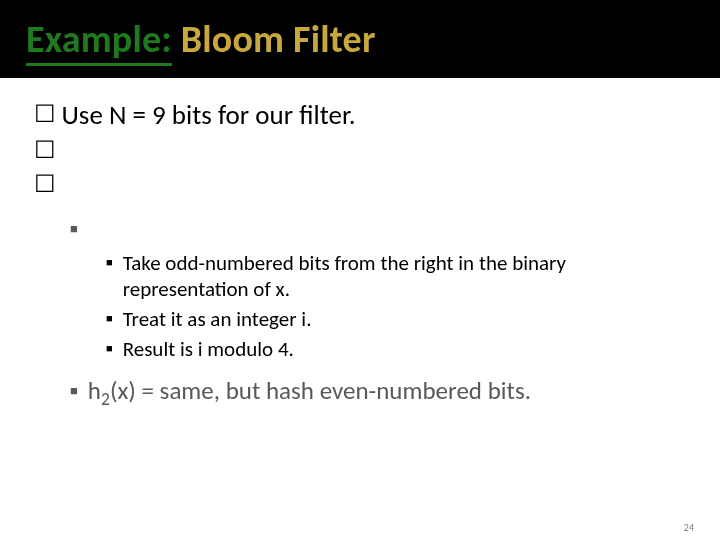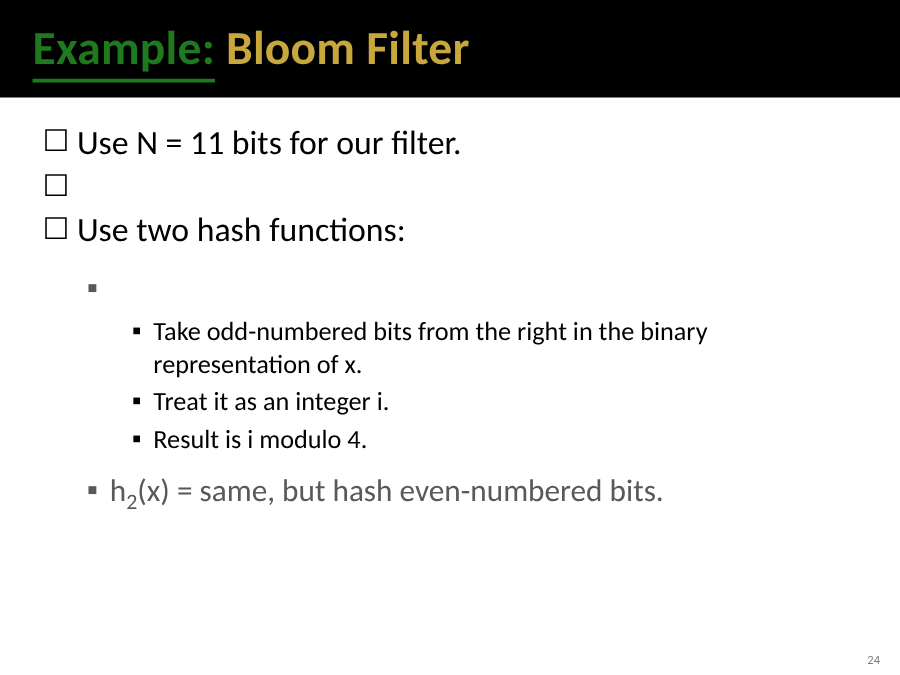--- a/index.html
+++ b/index.html
@@ -90,51 +90,50 @@
   .lvl3 .text { line-height: 26px; }
 
   .subscript {
     font-size: 0.7em;
     vertical-align: sub;
     line-height: 0;
   }
 
   .page-num {
     position: absolute;
-    right: 16px;
+    right: 26px;
     bottom: 6px;
     font-size: 10px;
     color: #7a7a7a;
   }
 </style>
 </head>
 <body>
 
 <div class="slide">
 
   <div class="title-bar">
     <div class="title-text">
       <span class="part1">Example:</span><span class="part2"> Bloom Filter</span>
     </div>
   </div>
 
   <div class="content">
 
     <div class="lvl1">
       <span class="bullet">☐</span>
-      <span class="text">Use N = 11 bits for our filter.</span>
+      <span class="text">Use N = 9 bits for our filter.</span>
     </div>
 
     <div class="lvl1">
       <span class="bullet">☐</span>
     </div>
 
     <div class="lvl1">
       <span class="bullet">☐</span>
-      <span class="text">Use two hash functions:</span>
     </div>
 
     <div class="lvl2">
       <span class="bullet">■</span>
     </div>
 
     <div class="lvl3">
       <span class="bullet">■</span>
       <span class="text">Take odd-numbered bits from the right in the binary representation of x.</span>
     </div>

